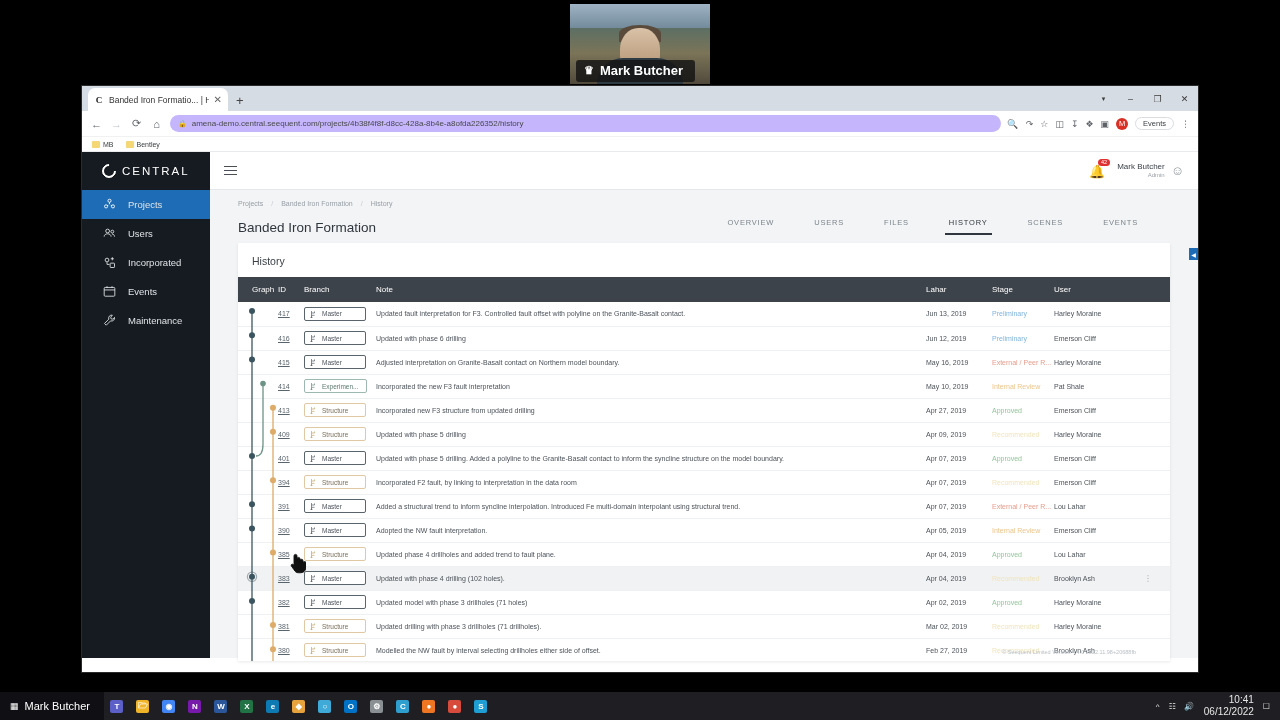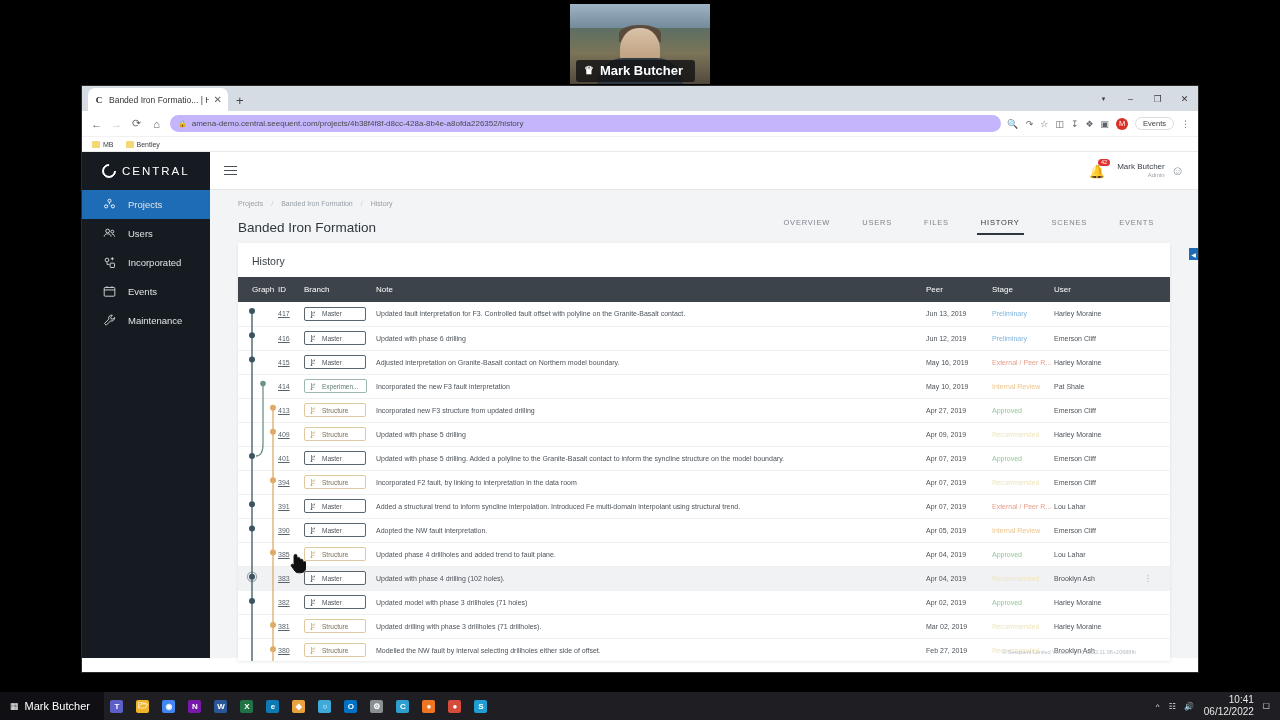--- a/index.html
+++ b/index.html
@@ -167,27 +167,27 @@
     position: absolute; top: -3px; right: -5px;
     background: #e03131; color: #fff; border-radius: 7px;
     font-size: 5.5px; padding: 1px 3px; line-height: 1;
   }
   .user-box { display: flex; align-items: center; gap: 6px; }
   .user-text { text-align: right; line-height: 1.15; }
   .user-name { font-size: 8px; color: #3b4148; }
   .user-role { font-size: 6px; color: #9aa1a8; }
   .user-avatar-icon { font-size: 13px; color: #8b9399; }
 
-  .page-wrap { padding: 10px 28px 0 28px; }
+  .page-wrap { padding: 10px 44px 0 28px; }
   .breadcrumb { font-size: 7px; color: #98a0a7; margin-bottom: 5px; }
   .breadcrumb .sep { margin: 0 6px; color: #c6cbd0; }
   .breadcrumb .crumb { cursor: pointer; }
   .page-title-row { display: flex; align-items: flex-end; }
   .page-title { font-size: 13.5px; color: #2f363d; font-weight: 400; }
-  .tabs { margin-left: auto; display: flex; gap: 0; }
+  .tabs { margin-left: auto; display: flex; gap: 8px; }
   .tab-item {
     font-size: 7.5px; letter-spacing: 0.8px; color: #7c858d;
     padding: 6px 16px 8px 16px; cursor: pointer; position: relative;
   }
   .tab-item.active { color: #2f363d; }
   .tab-item.active::after {
     content: ''; position: absolute; left: 12px; right: 12px; bottom: 0;
     height: 2.5px; background: #2f363d;
   }
 
@@ -448,21 +448,21 @@
         <div class="card">
           <div class="card-title">History</div>
 
           <table class="history">
             <thead>
               <tr>
                 <th class="col-graph">Graph</th>
                 <th class="col-id">ID</th>
                 <th class="col-branch">Branch</th>
                 <th class="col-note">Note</th>
-                <th class="col-date">Peer</th>
+                <th class="col-date">Lahar</th>
                 <th class="col-stage">Stage</th>
                 <th class="col-user">User</th>
                 <th class="col-menu"></th>
               </tr>
             </thead>
             <tbody id="history-body">
                 <tr>
                   <td class="col-graph"></td>
                   <td class="col-id"><span class="id-link">417</span></td>
                   <td class="col-branch"><span class="branch-chip ">

